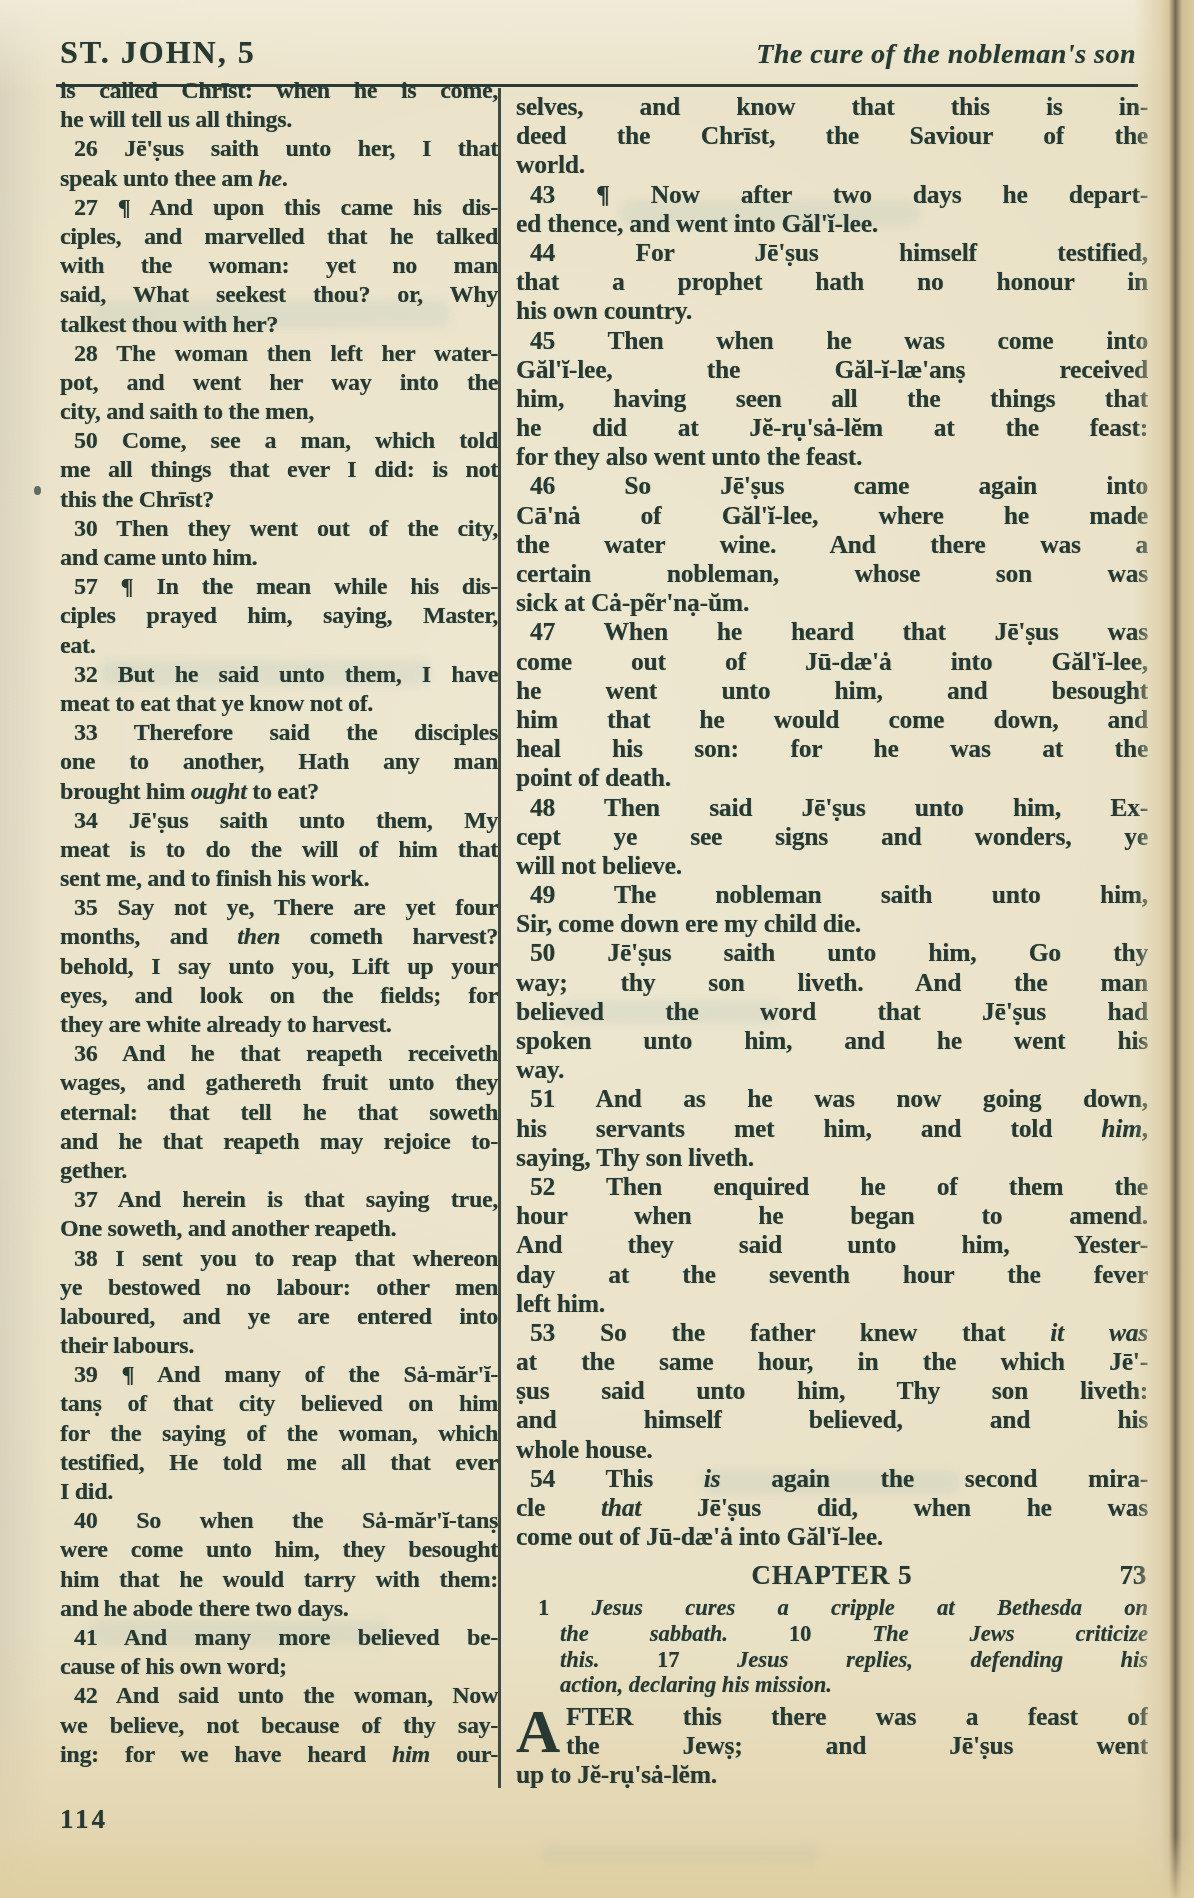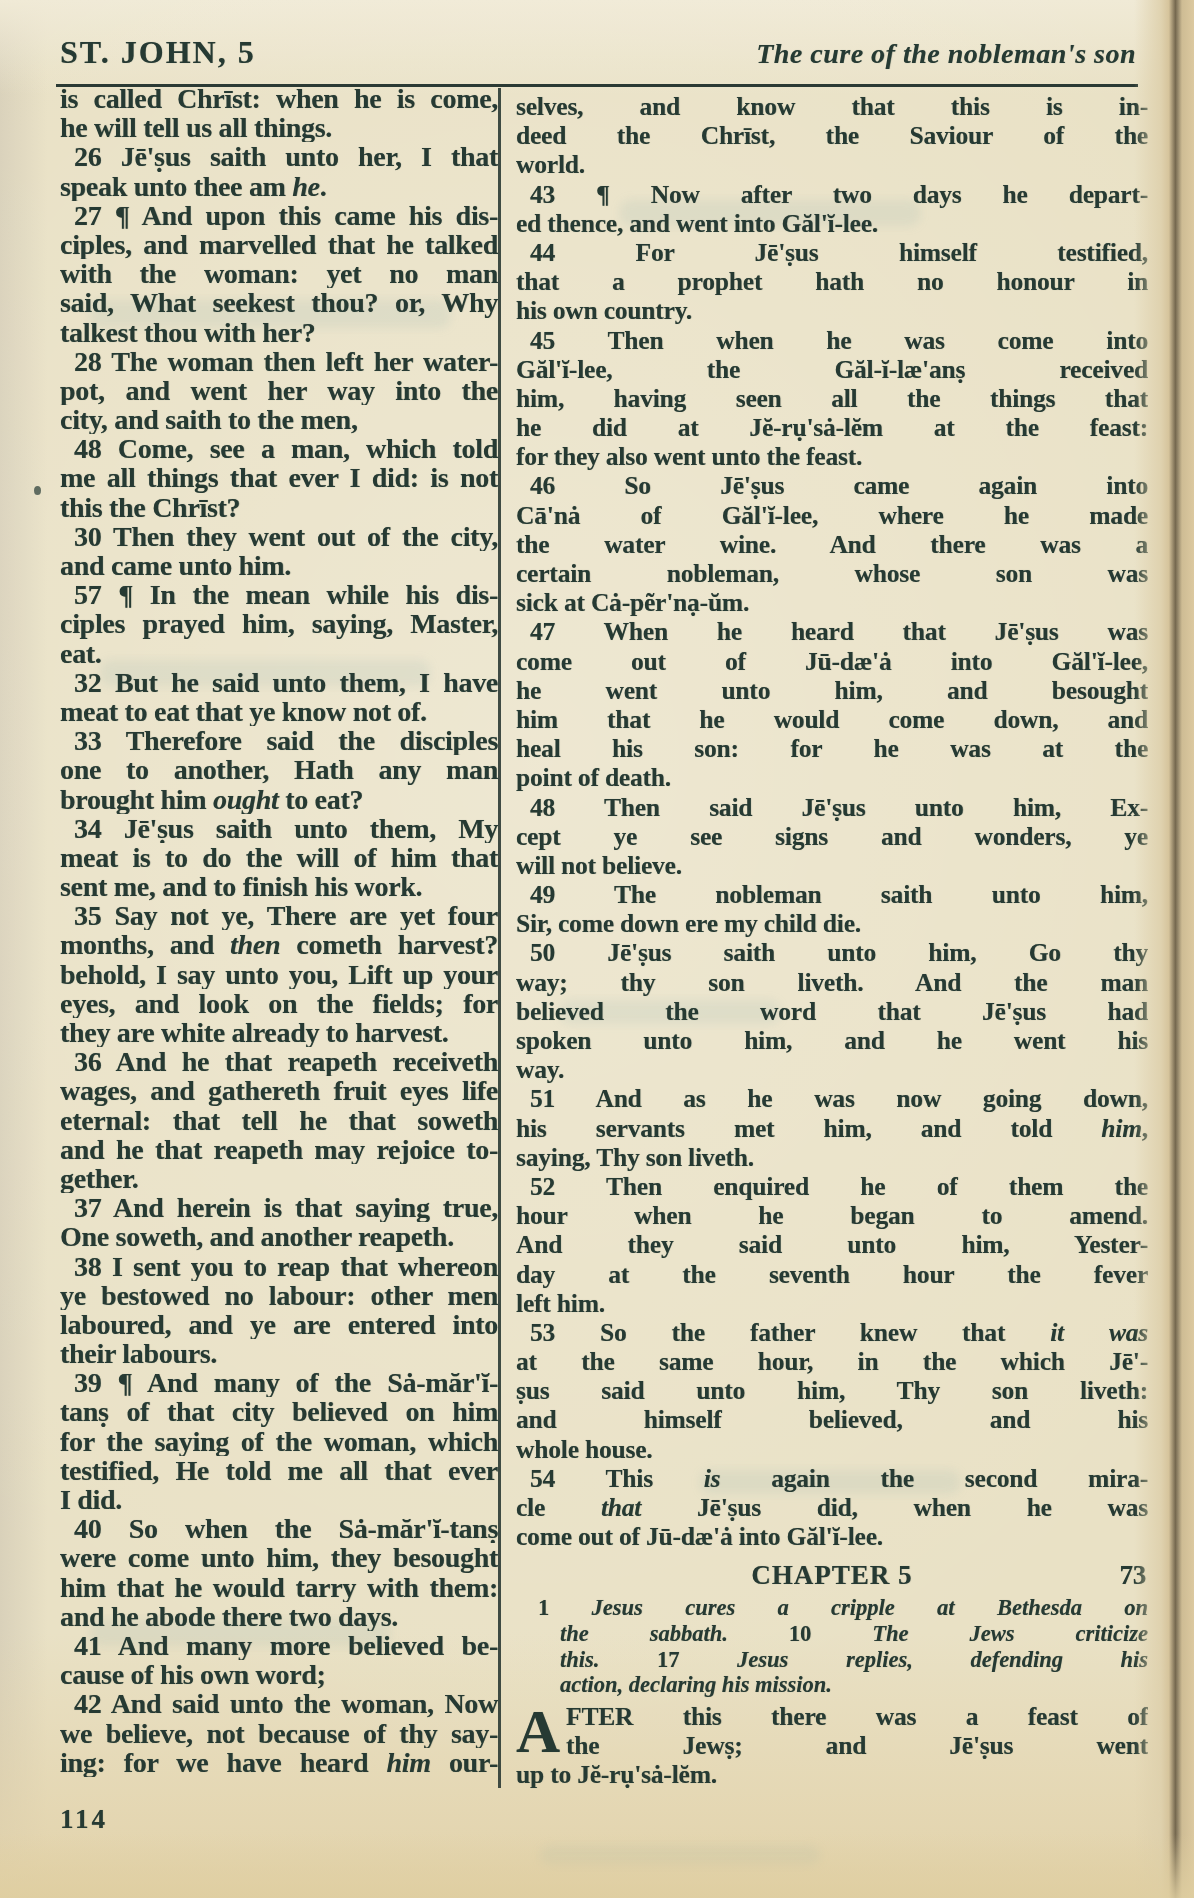--- a/index.html
+++ b/index.html
@@ -14,21 +14,21 @@
     font-family:"Liberation Serif","DejaVu Serif",serif;
     color:#263a33;font-weight:bold;
   }
   .ink{text-shadow:0.3px 0.3px 0.7px rgba(28,48,42,.45);}
   
   .hdr-left{position:absolute;left:60px;top:34px;font-size:32px;letter-spacing:2px;}
   .hdr-right{position:absolute;right:58px;top:38px;font-size:28px;font-style:italic;letter-spacing:.5px;}
   .hdr-rule{position:absolute;left:56px;top:84px;width:1082px;height:3px;background:#2b3a34;}
   .col-divider{position:absolute;left:498px;top:88px;width:3px;height:1700px;background:#2b3a34;opacity:.9;}
   
-  .colL{position:absolute;left:60px;top:84px;width:438px;font-size:28px;letter-spacing:-0.3px;}
+  .colL{position:absolute;left:60px;top:76px;width:438px;font-size:24px;letter-spacing:-0.3px;}
   .colR{position:absolute;left:516px;top:92px;width:632px;font-size:25.5px;letter-spacing:-0.2px;}
   .ln{height:29.2px;line-height:29.2px;overflow:hidden;}
   .j{text-align:justify;text-align-last:justify;}
   .ind{text-indent:14px;}
   .rm{font-style:normal;}
   i{font-style:italic;}
   
   .chap-head{position:relative;height:36px;margin-top:6px;}
   .chap-title{text-align:center;font-size:27px;line-height:36px;letter-spacing:1px;font-family:Liberation Serif, serif;}
   .chap-ref{position:absolute;right:2px;top:0;font-size:27px;line-height:36px;}
@@ -73,21 +73,21 @@
     <div class="ln j ind">26 Jē'ṣus saith unto her, I that</div>
     <div class="ln">speak unto thee am <i>he</i>.</div>
     <div class="ln j ind">27 ¶ And upon this came his dis-</div>
     <div class="ln j">ciples, and marvelled that he talked</div>
     <div class="ln j">with the woman: yet no man</div>
     <div class="ln j">said, What seekest thou? or, Why</div>
     <div class="ln">talkest thou with her?</div>
     <div class="ln j ind">28 The woman then left her water-</div>
     <div class="ln j">pot, and went her way into the</div>
     <div class="ln">city, and saith to the men,</div>
-    <div class="ln j ind">48 Come, see a man, which told</div>
+    <div class="ln j ind">50 Come, see a man, which told</div>
     <div class="ln j">me all things that ever I did: is not</div>
     <div class="ln">this the Chrīst?</div>
     <div class="ln j ind">30 Then they went out of the city,</div>
     <div class="ln">and came unto him.</div>
     <div class="ln j ind">57 ¶ In the mean while his dis-</div>
     <div class="ln j">ciples prayed him, saying, Master,</div>
     <div class="ln">eat.</div>
     <div class="ln j ind">32 But he said unto them, I have</div>
     <div class="ln">meat to eat that ye know not of.</div>
     <div class="ln j ind">33 Therefore said the disciples</div>
@@ -95,21 +95,21 @@
     <div class="ln">brought him <i>ought</i> to eat?</div>
     <div class="ln j ind">34 Jē'ṣus saith unto them, My</div>
     <div class="ln j">meat is to do the will of him that</div>
     <div class="ln">sent me, and to finish his work.</div>
     <div class="ln j ind">35 Say not ye, There are yet four</div>
     <div class="ln j">months, and <i>then</i> cometh harvest?</div>
     <div class="ln j">behold, I say unto you, Lift up your</div>
     <div class="ln j">eyes, and look on the fields; for</div>
     <div class="ln">they are white already to harvest.</div>
     <div class="ln j ind">36 And he that reapeth receiveth</div>
-    <div class="ln j">wages, and gathereth fruit eyes life</div>
+    <div class="ln j">wages, and gathereth fruit unto they</div>
     <div class="ln j">eternal: that tell he that soweth</div>
     <div class="ln j">and he that reapeth may rejoice to-</div>
     <div class="ln">gether.</div>
     <div class="ln j ind">37 And herein is that saying true,</div>
     <div class="ln">One soweth, and another reapeth.</div>
     <div class="ln j ind">38 I sent you to reap that whereon</div>
     <div class="ln j">ye bestowed no labour: other men</div>
     <div class="ln j">laboured, and ye are entered into</div>
     <div class="ln">their labours.</div>
     <div class="ln j ind">39 ¶ And many of the Sȧ-măr'ĭ-</div>

